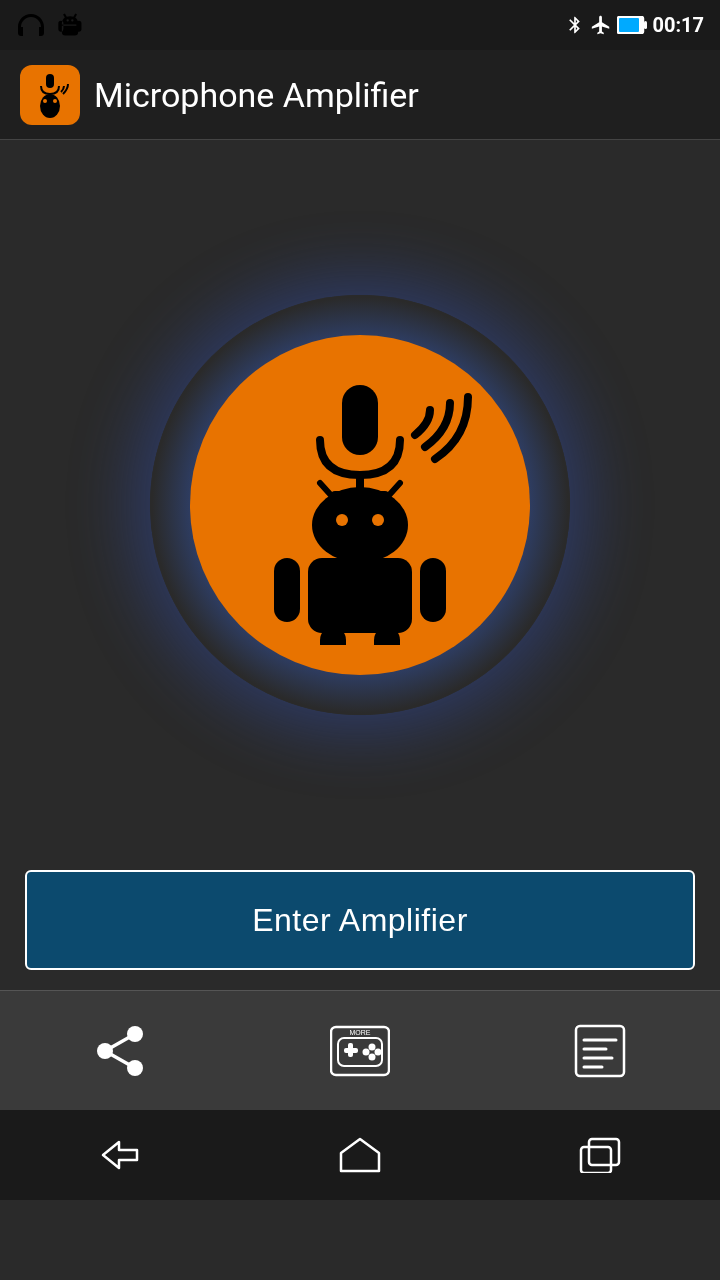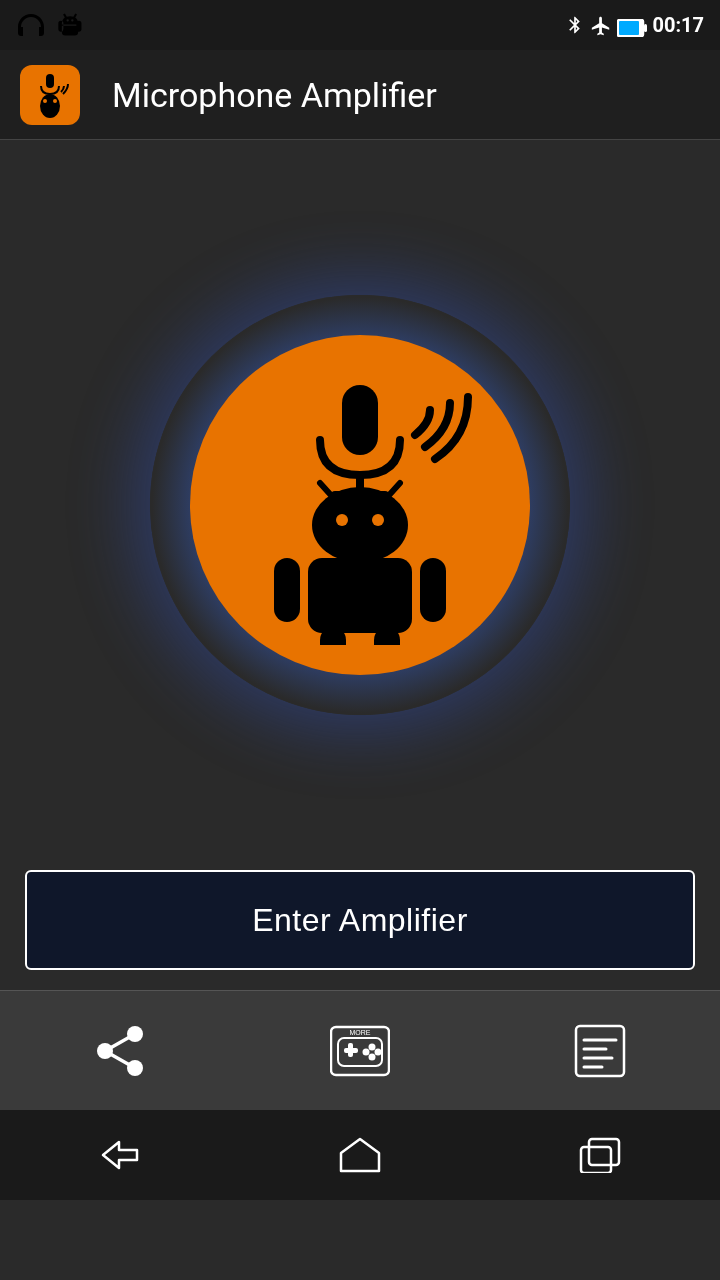--- a/index.html
+++ b/index.html
@@ -26,40 +26,40 @@
 
     .status-left {
       display: flex;
       gap: 10px;
       align-items: center;
     }
 
     .status-right {
       display: flex;
       gap: 5px;
-      align-items: flex-end;
+      align-items: center;
       color: white;
       font-size: 18px;
     }
 
     .status-time {
       color: white;
       font-size: 20px;
       font-weight: bold;
     }
 
     
     #app-bar {
       width: 720px;
       height: 90px;
       background: #1f1f1f;
       display: flex;
       align-items: center;
       padding: 0 20px;
-      gap: 32px;
+      gap: 14px;
       border-bottom: 1px solid #444;
     }
 
     .app-icon-container {
       width: 60px;
       height: 60px;
       background: #e87300;
       border-radius: 12px;
       display: flex;
       align-items: center;
@@ -116,21 +116,21 @@
       display: flex;
       flex-direction: column;
       gap: 20px;
       background: #2a2a2a;
       padding-bottom: 20px;
     }
 
     .main-btn {
       width: 100%;
       height: 100px;
-      background: #0f172a;
+      background: #0c4a6e;
       border: 2.5px solid #ffffff;
       border-radius: 6px;
       color: white;
       font-size: 32px;
       font-weight: 500;
       cursor: pointer;
       letter-spacing: 0.5px;
     }
 
     

